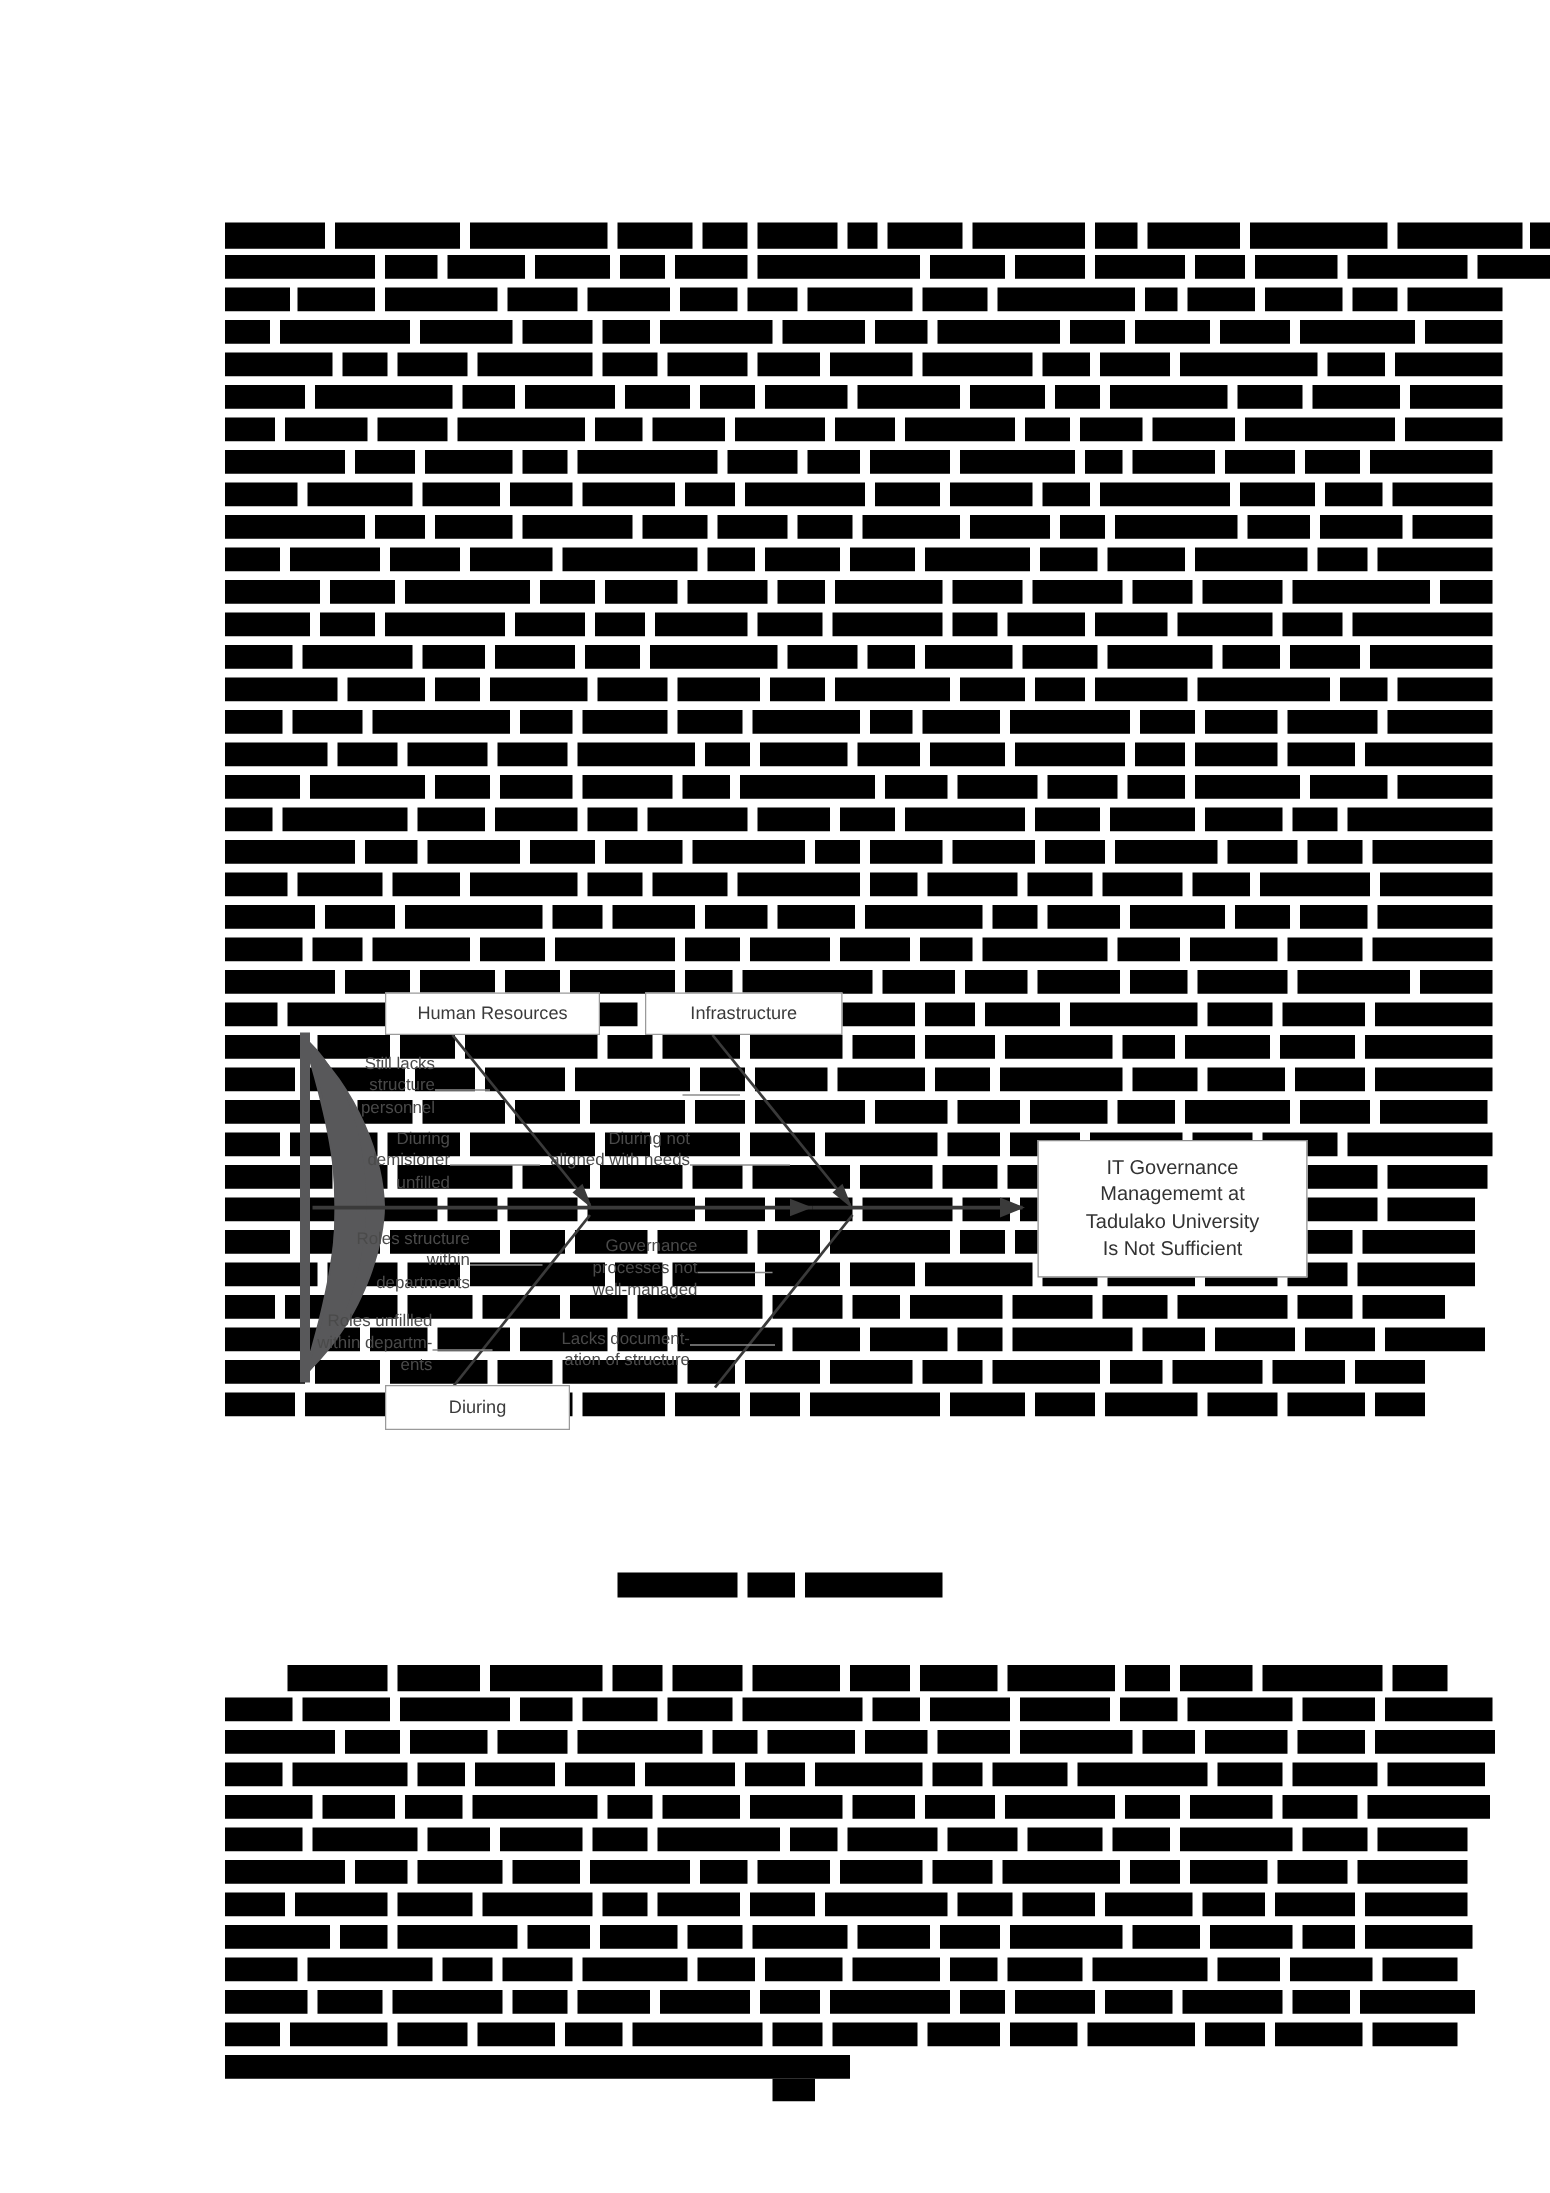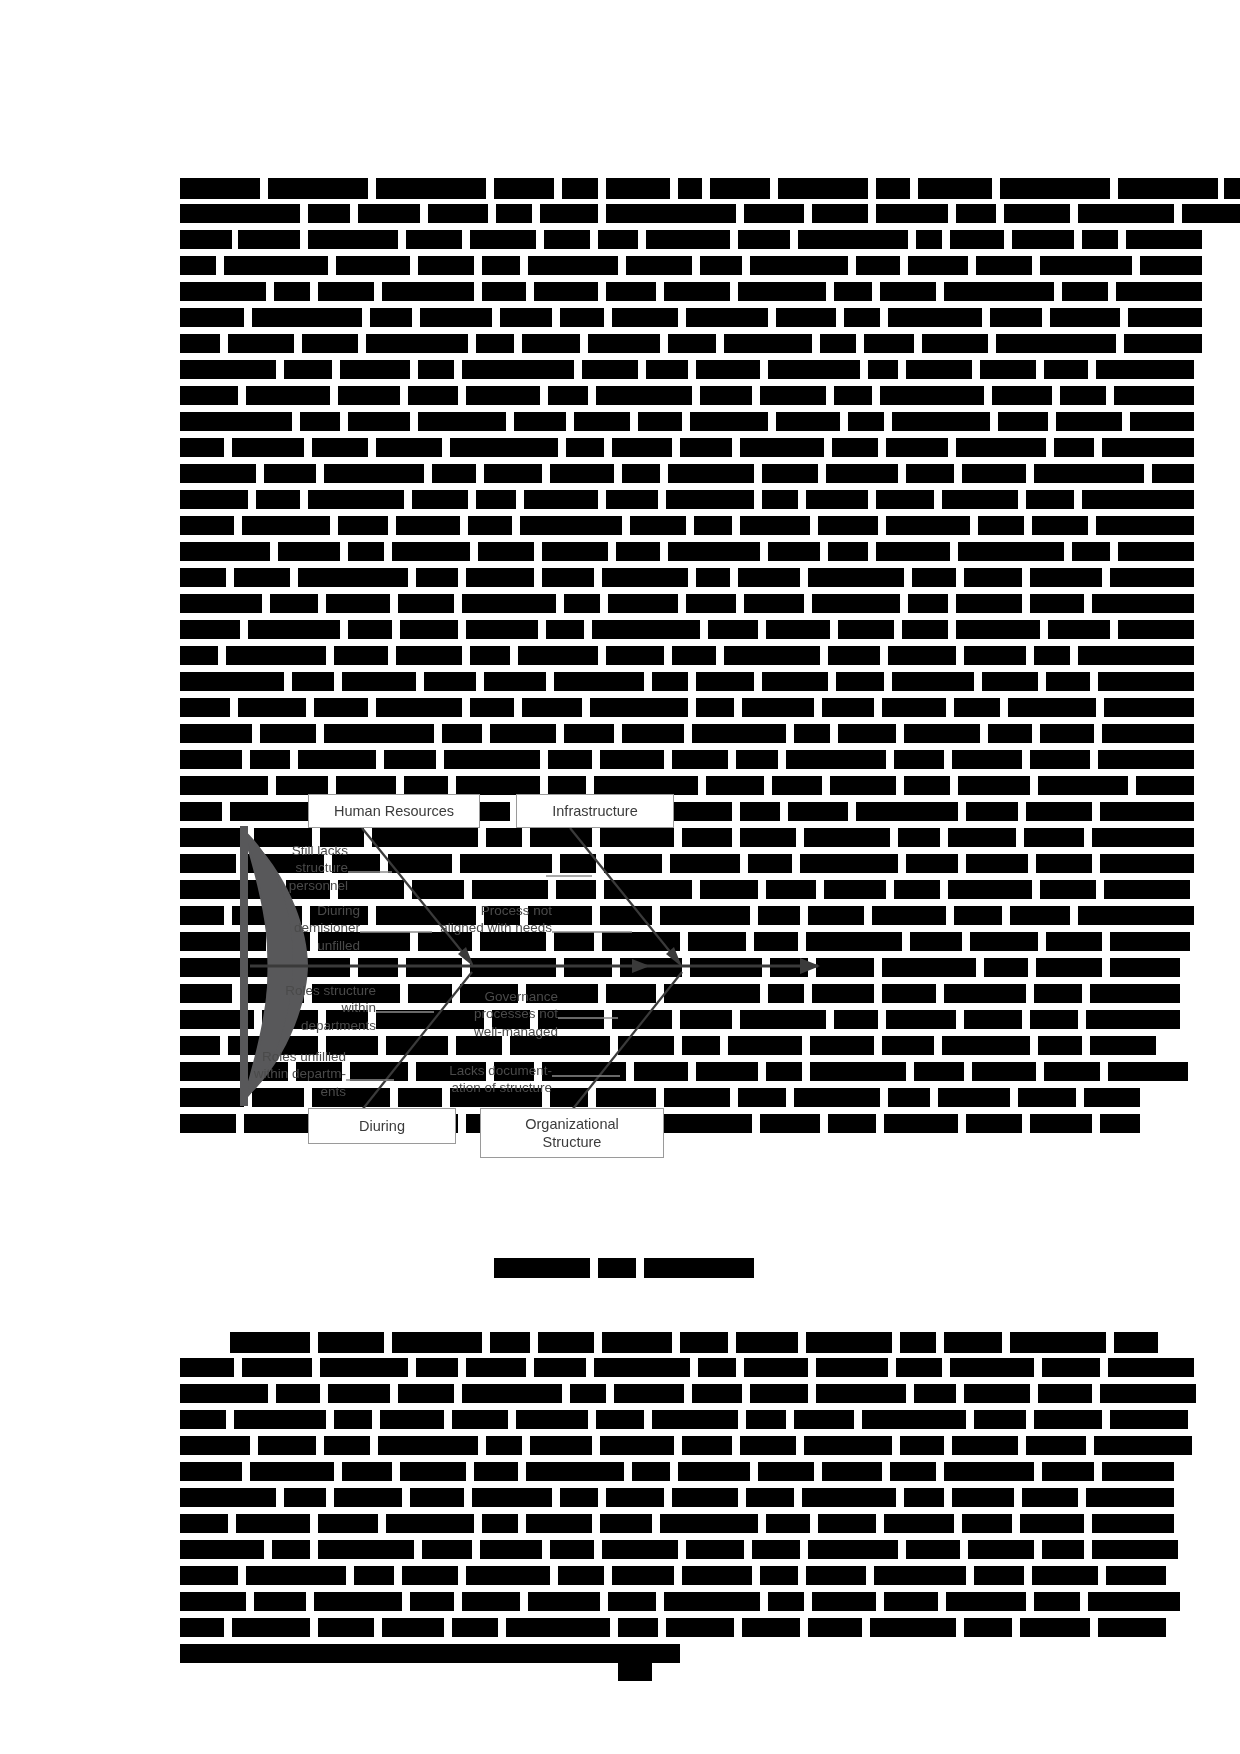--- a/index.html
+++ b/index.html
@@ -749,34 +749,36 @@
       <line x1="378" y1="238" x2="438" y2="238" stroke="#8d8d8d" stroke-width="1.3"></line>
       <line x1="372" y1="296" x2="440" y2="296" stroke="#8d8d8d" stroke-width="1.3"></line>
     </svg>
 
     <div class="cat-box" style="left:128px; top:14px; width:172px; height:34px;">Human Resources</div>
 
     <div class="cat-box" style="left:336px; top:14px; width:158px; height:34px;">Infrastructure</div>
 
     <div class="cat-box" style="left:128px; top:328px; width:148px; height:36px;">Diuring</div>
 
-    <div class="cat-box" style="left:300px; top:328px; width:184px; height:50px; white-space:pre-line;">Organizational
-Structure</div>
-
+
+    <div class="effect-box" style="left:650px; top:132px; width:216px; height:110px; white-space:pre-line;">IT Governance
+Managememt at
+Tadulako University
+Is Not Sufficient</div>
 
     <div class="cause-label right" style="left:42px; top:62px; width:126px;">Still lacks
 structure
 personnel</div>
 
     <div class="cause-label right" style="left:56px; top:122px; width:124px;">Diuring
 demisioner
 unfilled</div>
 
 
-    <div class="cause-label right" style="left:208px; top:122px; width:164px;">Process not
+    <div class="cause-label right" style="left:208px; top:122px; width:164px;">Diuring not
 aligned with needs</div>
 
     <div class="cause-label right" style="left:60px; top:202px; width:136px;">Roles structure
 within
 departments</div>
 
     <div class="cause-label right" style="left:20px; top:268px; width:146px;">Roles unfillled
 within departm-
 ents</div>
 

